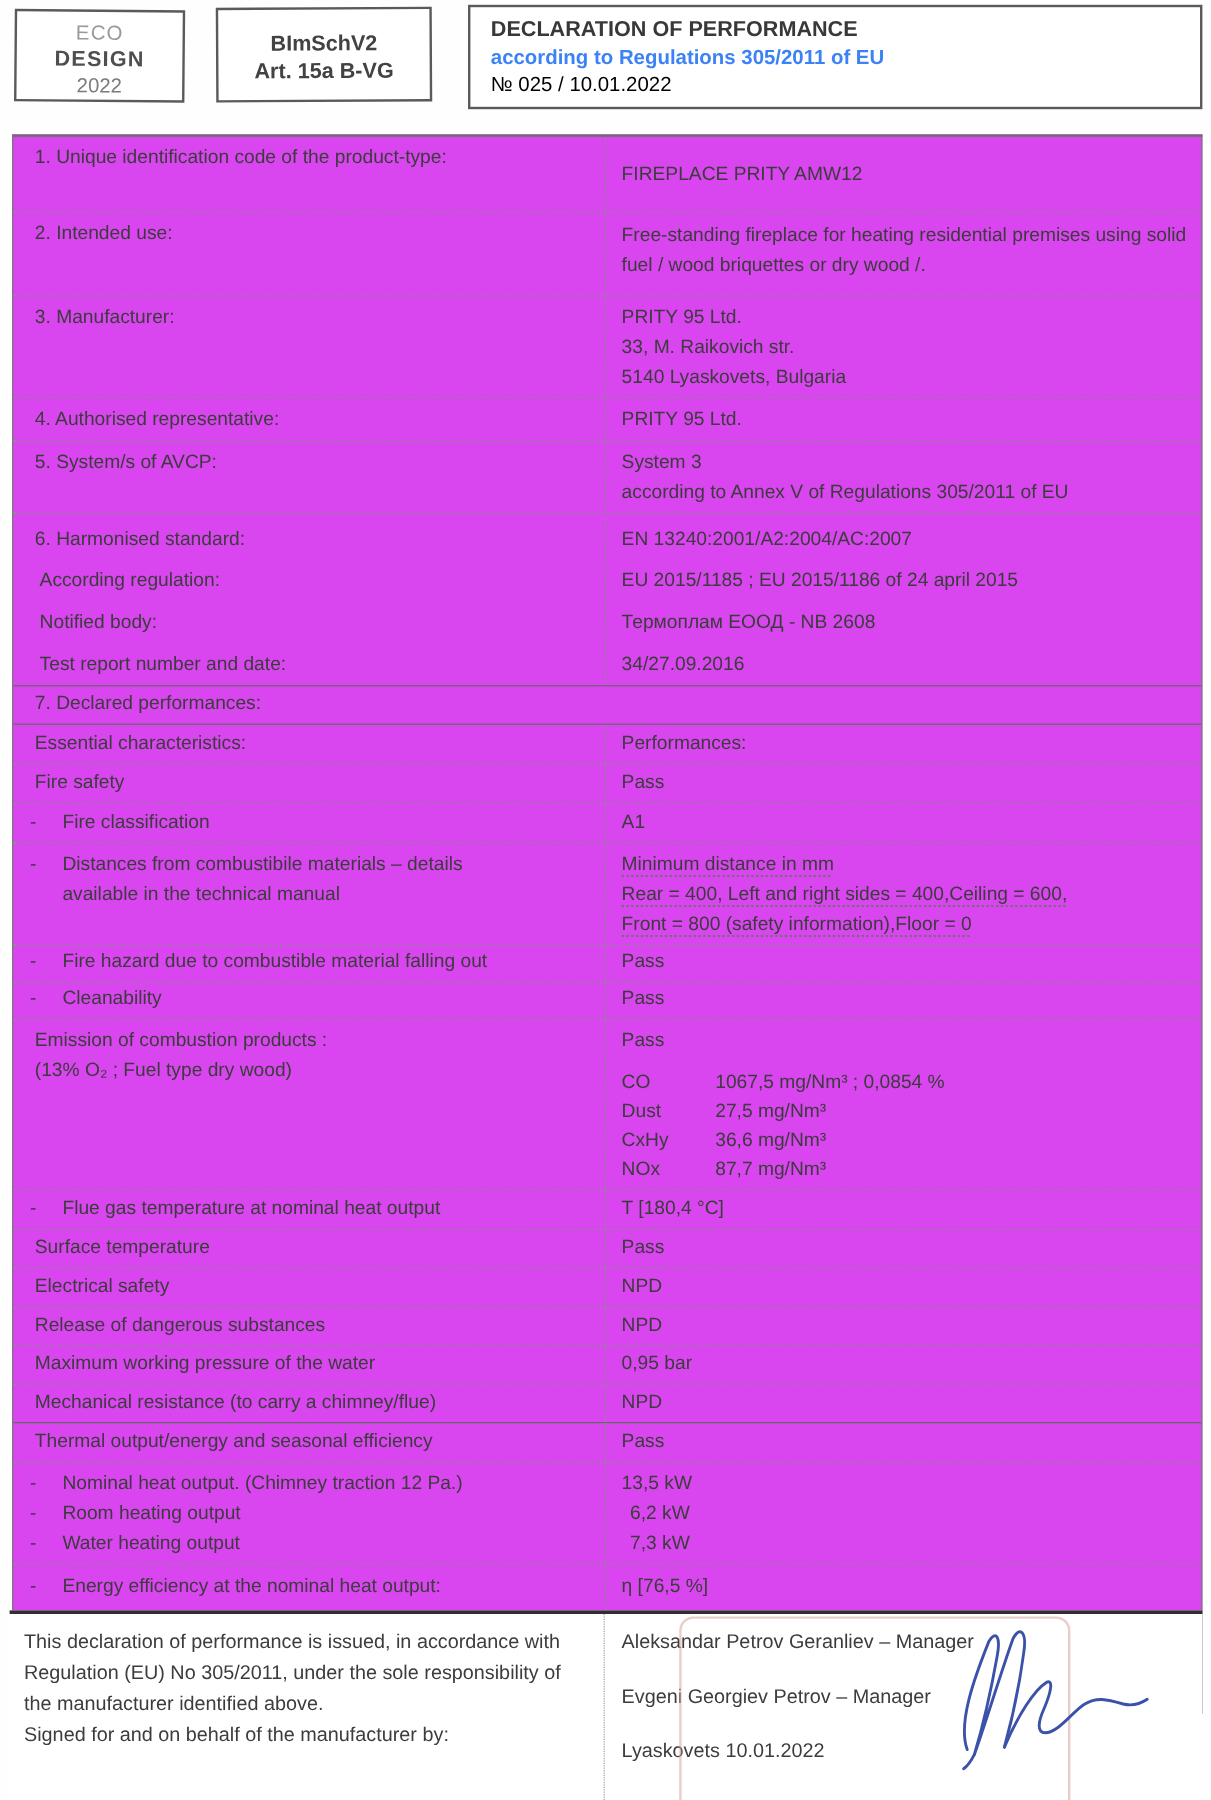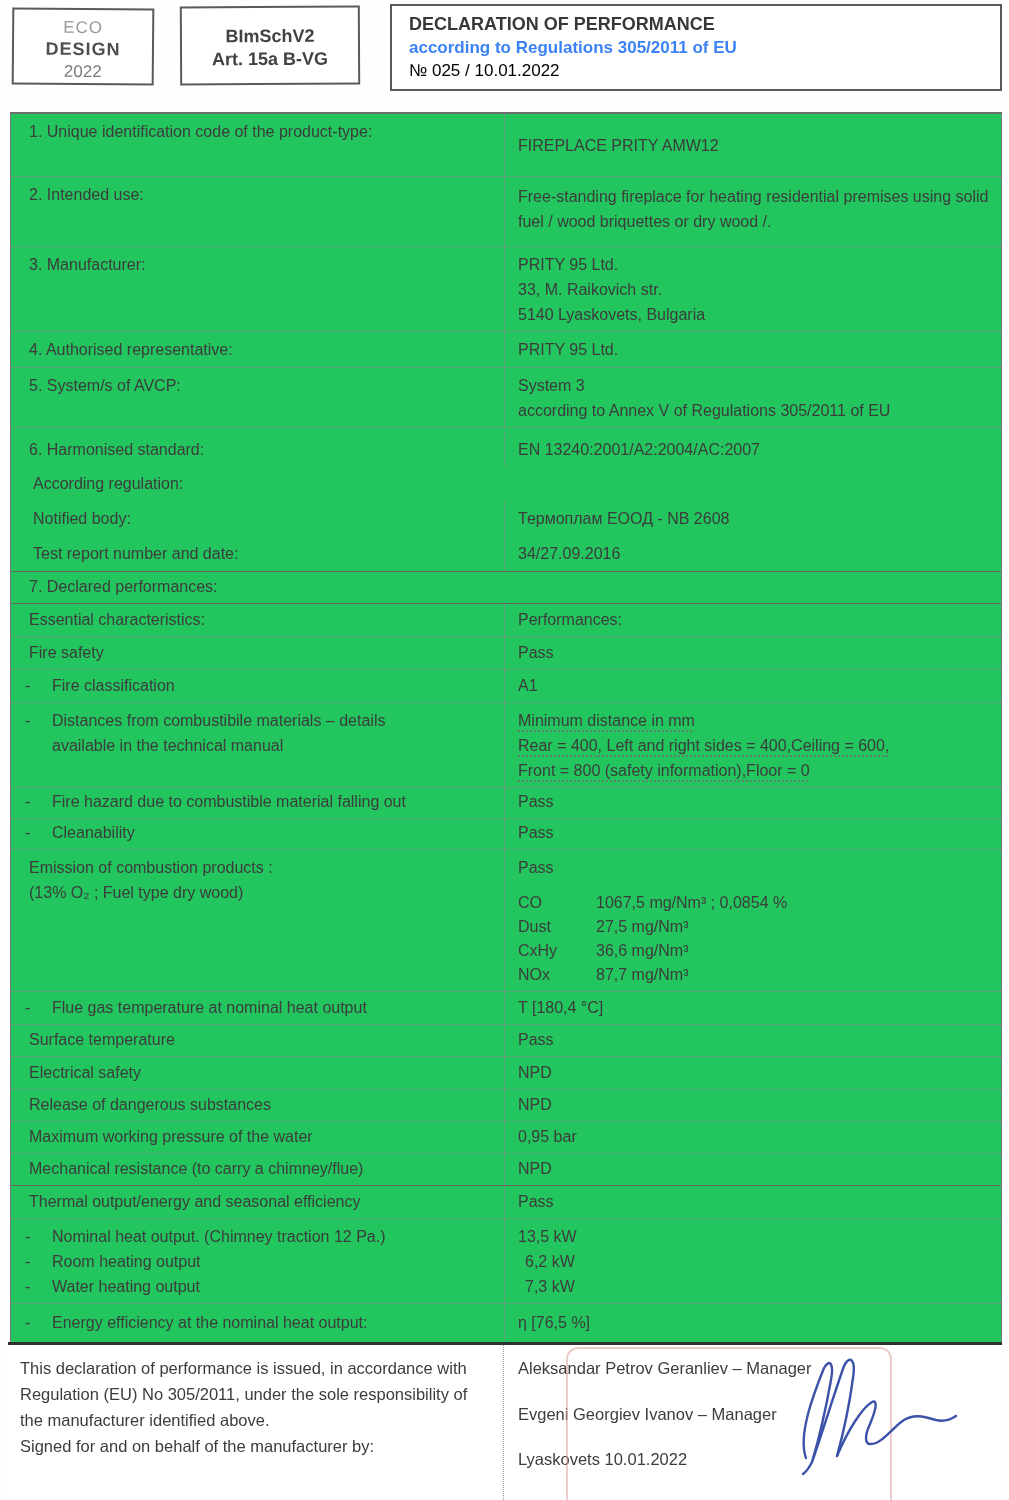--- a/index.html
+++ b/index.html
@@ -14,21 +14,21 @@
   .badge1 .l2 { color:#4f4f4f; font-size:18px; font-weight:bold; letter-spacing:1px; margin-top:1px; }
   .badge1 .l3 { color:#7c7c7c; font-size:17px; margin-top:2px; }
   .badge2 { left:180px; top:6px; width:180px; height:79px; padding-top:17px; transform:rotate(-0.3deg); }
   .badge2 div { font-size:18px; font-weight:bold; color:#424242; line-height:23px; }
   .titlebox { position:absolute; left:390px; top:4px; width:612px; height:87px; border:2px solid #5a5a5a; background:#fff; padding:8px 0 0 17px; }
   .titlebox .t1 { font-size:18px; font-weight:bold; color:#383838; }
   .titlebox .t2 { font-size:17px; font-weight:bold; color:#3b82f6; margin-top:3px; }
   .titlebox .t3 { font-size:17px; color:#000000; margin-top:3px; }
 
   
-  .tbl { position:absolute; left:10px; top:112px; width:992px; border:1px solid #767676; border-top:2px solid #6d6d6d; background:#22c55e; font-size:16px; }
+  .tbl { position:absolute; left:10px; top:112px; width:992px; border:1px solid #767676; border-top:2px solid #6d6d6d; background:#d946ef; font-size:16px; }
   .row { display:grid; grid-template-columns:493px 1fr; border-top:1px dotted #8b8b8b; }
   .row:first-child { border-top:none; }
   .row.st { border-top:1px solid #676767; }
   .row.full { display:block; }
   .cl { padding:5px 10px 4px 18px; line-height:25px; }
   .cr { border-left:1px dotted #8b8b8b; padding:5px 10px 4px 13px; line-height:25px; }
   .vcenter { display:flex; align-items:center; }
   .sub { display:flex; }
   .dash { width:27px; flex:none; }
   .sublabel { flex:1; }
@@ -103,20 +103,21 @@
         <div>according to Annex V of Regulations 305/2011 of EU</div>
       </div>
     </div>
 
     <div class="row" style="min-height:35px;padding-top:4px">
       <div class="cl">6. Harmonised standard:</div>
       <div class="cr">EN 13240:2001/A2:2004/AC:2007</div>
     </div>
     <div class="row" style="min-height:35px;border-top:none">
       <div class="cl indent">According regulation:</div>
+      <div class="cr">EU 2015/1185 ; EU 2015/1186 of 24 april 2015</div>
     </div>
     <div class="row" style="min-height:35px;border-top:none">
       <div class="cl indent">Notified body:</div>
       <div class="cr">Термоплам ЕООД - NB 2608</div>
     </div>
     <div class="row" style="min-height:35px;border-top:none">
       <div class="cl indent">Test report number and date:</div>
       <div class="cr">34/27.09.2016</div>
     </div>
 
@@ -284,21 +285,21 @@
 
   </div>
 
   <div class="foot">
     <div class="fl">
       <span>This declaration of performance is issued, in accordance with Regulation (EU) No 305/2011, under the sole responsibility of the manufacturer identified above.</span>
       <div>Signed for and on behalf of the manufacturer by:</div>
     </div>
     <div class="fr">
       <div class="s1">Aleksandar Petrov Geranliev – Manager</div>
-      <div class="s2">Evgeni Georgiev Ivanov – Manager</div>
+      <div class="s2">Evgeni Georgiev Petrov – Manager</div>
       <div class="s3">Lyaskovets 10.01.2022</div>
     </div>
   </div>
 
   <div class="stamp"></div>
 
   <svg class="sig" viewBox="0 0 200 135">
     <g fill="none" stroke="#3b52a8" stroke-width="2.4" stroke-linecap="round" stroke-linejoin="round">
       <path d="M38 108 C 30 86, 44 48, 56 18 C 62 8, 66 14, 63 30 C 58 58, 50 92, 44 112 C 52 90, 66 44, 76 16 C 82 4, 88 10, 85 28 C 81 58, 74 88, 69 106"></path>
       <path d="M69 106 C 80 80, 94 58, 104 52 C 110 49, 108 60, 102 74 C 97 85, 96 94, 103 94 C 114 94, 126 76, 136 70 C 146 64, 154 66, 168 70 C 176 72, 182 70, 188 66"></path>

